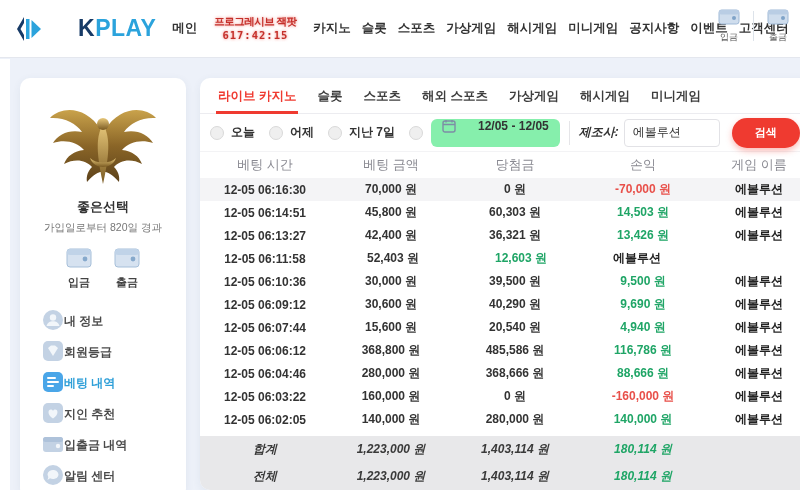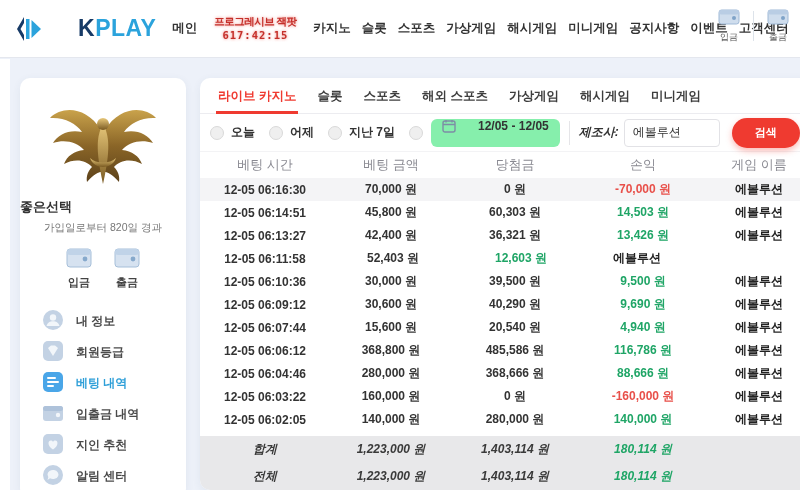--- a/index.html
+++ b/index.html
@@ -24,27 +24,27 @@
   .q-item { width:44px; text-align:center; cursor:pointer; }
   .q-item .q-lb { display:block; font-size:9px; color:#555; margin-top:1px; }
   .q-div { width:1px; height:30px; background:#dde3ea; margin:3px 2px 0; }
 
   .left-strip { position:absolute; left:0; top:59px; width:10px; height:431px; background:#fff; }
 
   
   .sidebar { position:absolute; left:20px; top:78px; width:166px; height:420px; background:#fff;
              border-radius:10px; box-shadow:0 2px 8px rgba(60,80,120,.07); }
   .emblem { display:block; margin:16px auto 4px; }
-  .uname { font-size:13px; font-weight:bold; color:#333; margin-top:2px; }
+  .uname { text-align:center; font-size:13px; font-weight:bold; color:#333; margin-top:2px; }
   .udays { text-align:center; font-size:10.5px; color:#777; margin-top:5px; }
   .wallet-row { display:flex; justify-content:center; gap:22px; margin-top:12px; }
   .w-btn { text-align:center; cursor:pointer; }
   .w-btn .w-lb { display:block; font-size:11px; font-weight:bold; color:#444; margin-top:2px; }
   .menu { list-style:none; margin-top:16px; }
-  .menu li { display:flex; align-items:center; gap:12px; padding:6px 0 6px 22px; cursor:pointer; height:31px; }
+  .menu li { display:flex; align-items:center; padding:6px 0 6px 22px; cursor:pointer; height:31px; }
   .menu li .m-lb { font-size:12px; font-weight:bold; color:#4a4a4a; }
   .menu li.active .m-lb { color:var(--blue); }
 
   
   .card { position:absolute; left:200px; top:78px; width:610px; height:412px; background:#fff;
           border-radius:10px 0 0 10px; box-shadow:0 2px 8px rgba(60,80,120,.07); overflow:hidden; }
   .tabs { height:36px; display:flex; align-items:center; gap:21px; padding:0 18px; border-bottom:1px solid #ececf0; }
   .tab { font-size:12.5px; font-weight:bold; color:#3d3d3d; cursor:pointer; position:relative;
          height:36px; line-height:36px; white-space:nowrap; }
   .tab.active { color:var(--red); }
@@ -190,32 +190,32 @@
       <span><svg width="22" height="22" viewBox="0 0 22 22">
         <rect x="1" y="1" width="20" height="20" rx="5" fill="#4aa6e8"></rect>
         <rect x="5" y="6" width="9" height="2" rx="1" fill="#fff"></rect>
         <rect x="5" y="10" width="12" height="2" rx="1" fill="#fff"></rect>
         <rect x="5" y="14" width="7" height="2" rx="1" fill="#fff"></rect>
       </svg></span>
       <span class="m-lb">베팅 내역</span>
     </li>
     <li>
       <span><svg width="22" height="22" viewBox="0 0 22 22">
+        <rect x="1" y="1" width="20" height="20" rx="5" fill="#c3d2e4"></rect>
+        <path d="M11 16.5 C4 12 6.5 6 10 7.8 L11 8.8 L12 7.8 C15.5 6 18 12 11 16.5 Z" fill="#f2f6fa"></path>
+      </svg></span>
+      <span class="m-lb">지인 추천</span>
+    </li>
+    <li>
+      <span><svg width="22" height="22" viewBox="0 0 22 22">
         <rect x="1" y="4" width="20" height="15" rx="3" fill="#c3d2e4"></rect>
         <rect x="1" y="4" width="20" height="5" rx="2.5" fill="#aec2da"></rect>
         <circle cx="16" cy="13" r="2.2" fill="#f2f6fa"></circle>
       </svg></span>
       <span class="m-lb">입출금 내역</span>
-    </li>
-    <li>
-      <span><svg width="22" height="22" viewBox="0 0 22 22">
-        <rect x="1" y="1" width="20" height="20" rx="5" fill="#c3d2e4"></rect>
-        <path d="M11 16.5 C4 12 6.5 6 10 7.8 L11 8.8 L12 7.8 C15.5 6 18 12 11 16.5 Z" fill="#f2f6fa"></path>
-      </svg></span>
-      <span class="m-lb">지인 추천</span>
     </li>
     <li>
       <span><svg width="22" height="22" viewBox="0 0 22 22">
         <circle cx="11" cy="11" r="10" fill="#c3d2e4"></circle>
         <path d="M5.5 10.5 a5.5 4.5 0 1 1 2.5 3.8 L5.5 16 L6.3 13.2 Z" fill="#f2f6fa"></path>
       </svg></span>
       <span class="m-lb">알림 센터</span>
     </li>
   </ul>
 </aside>

